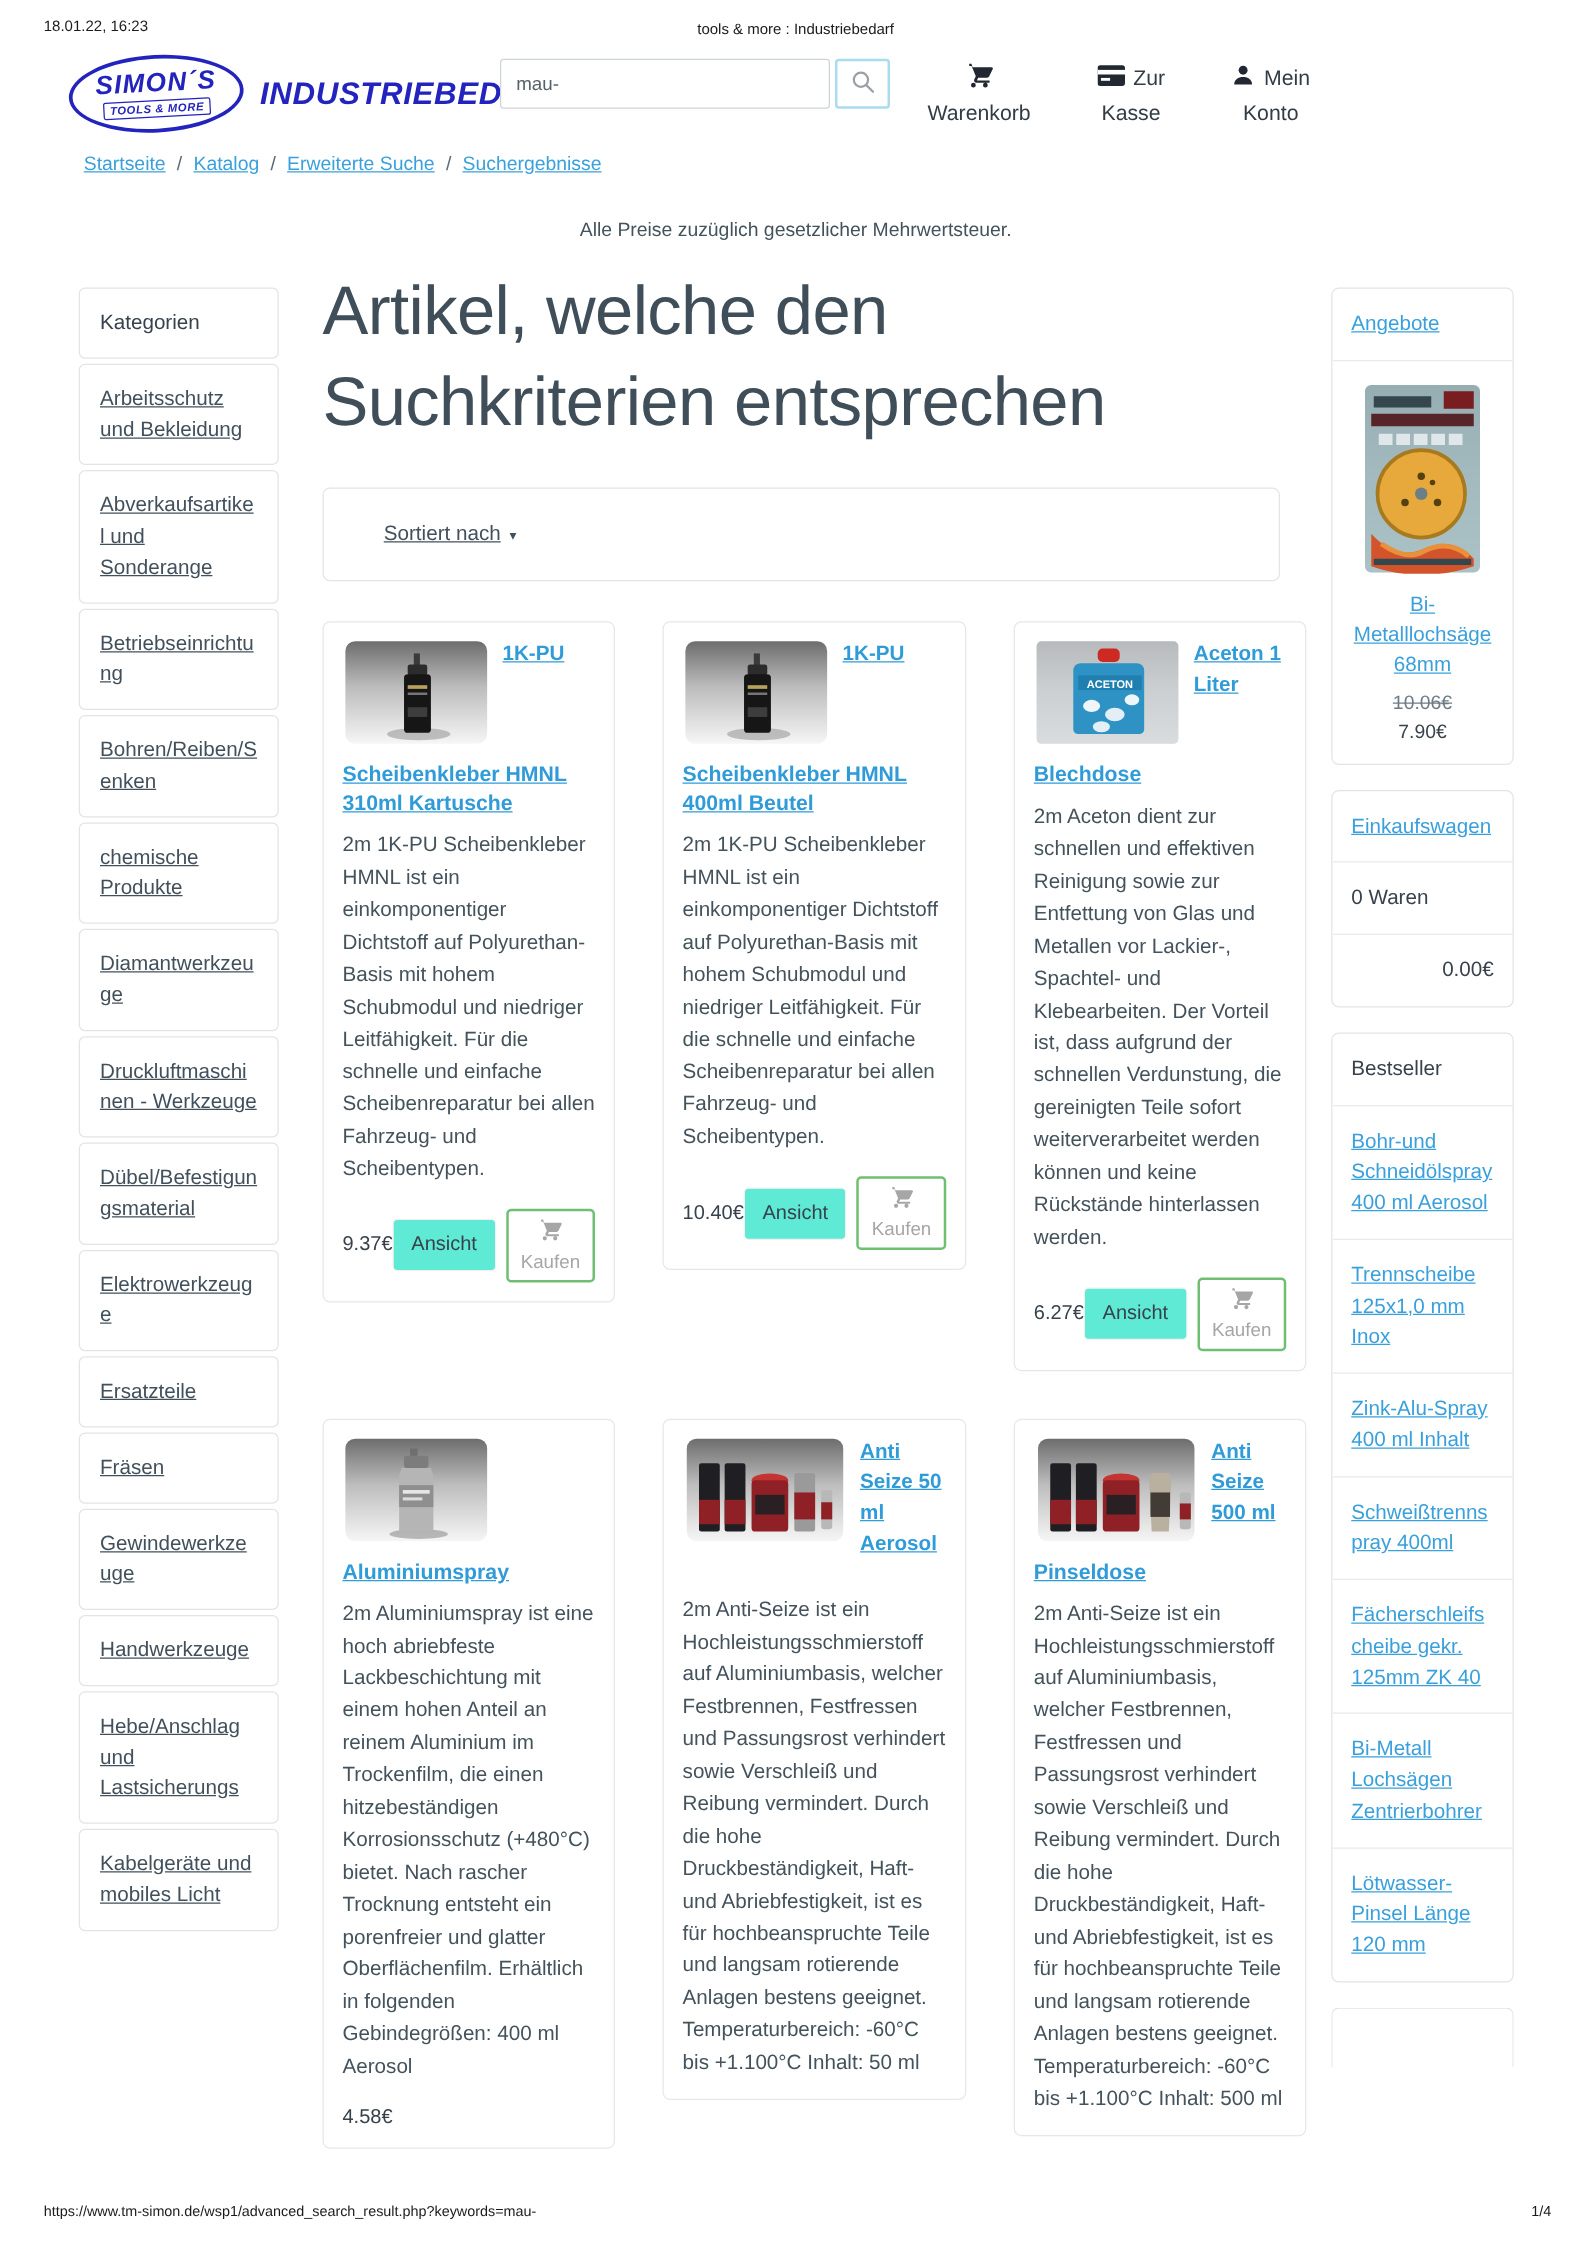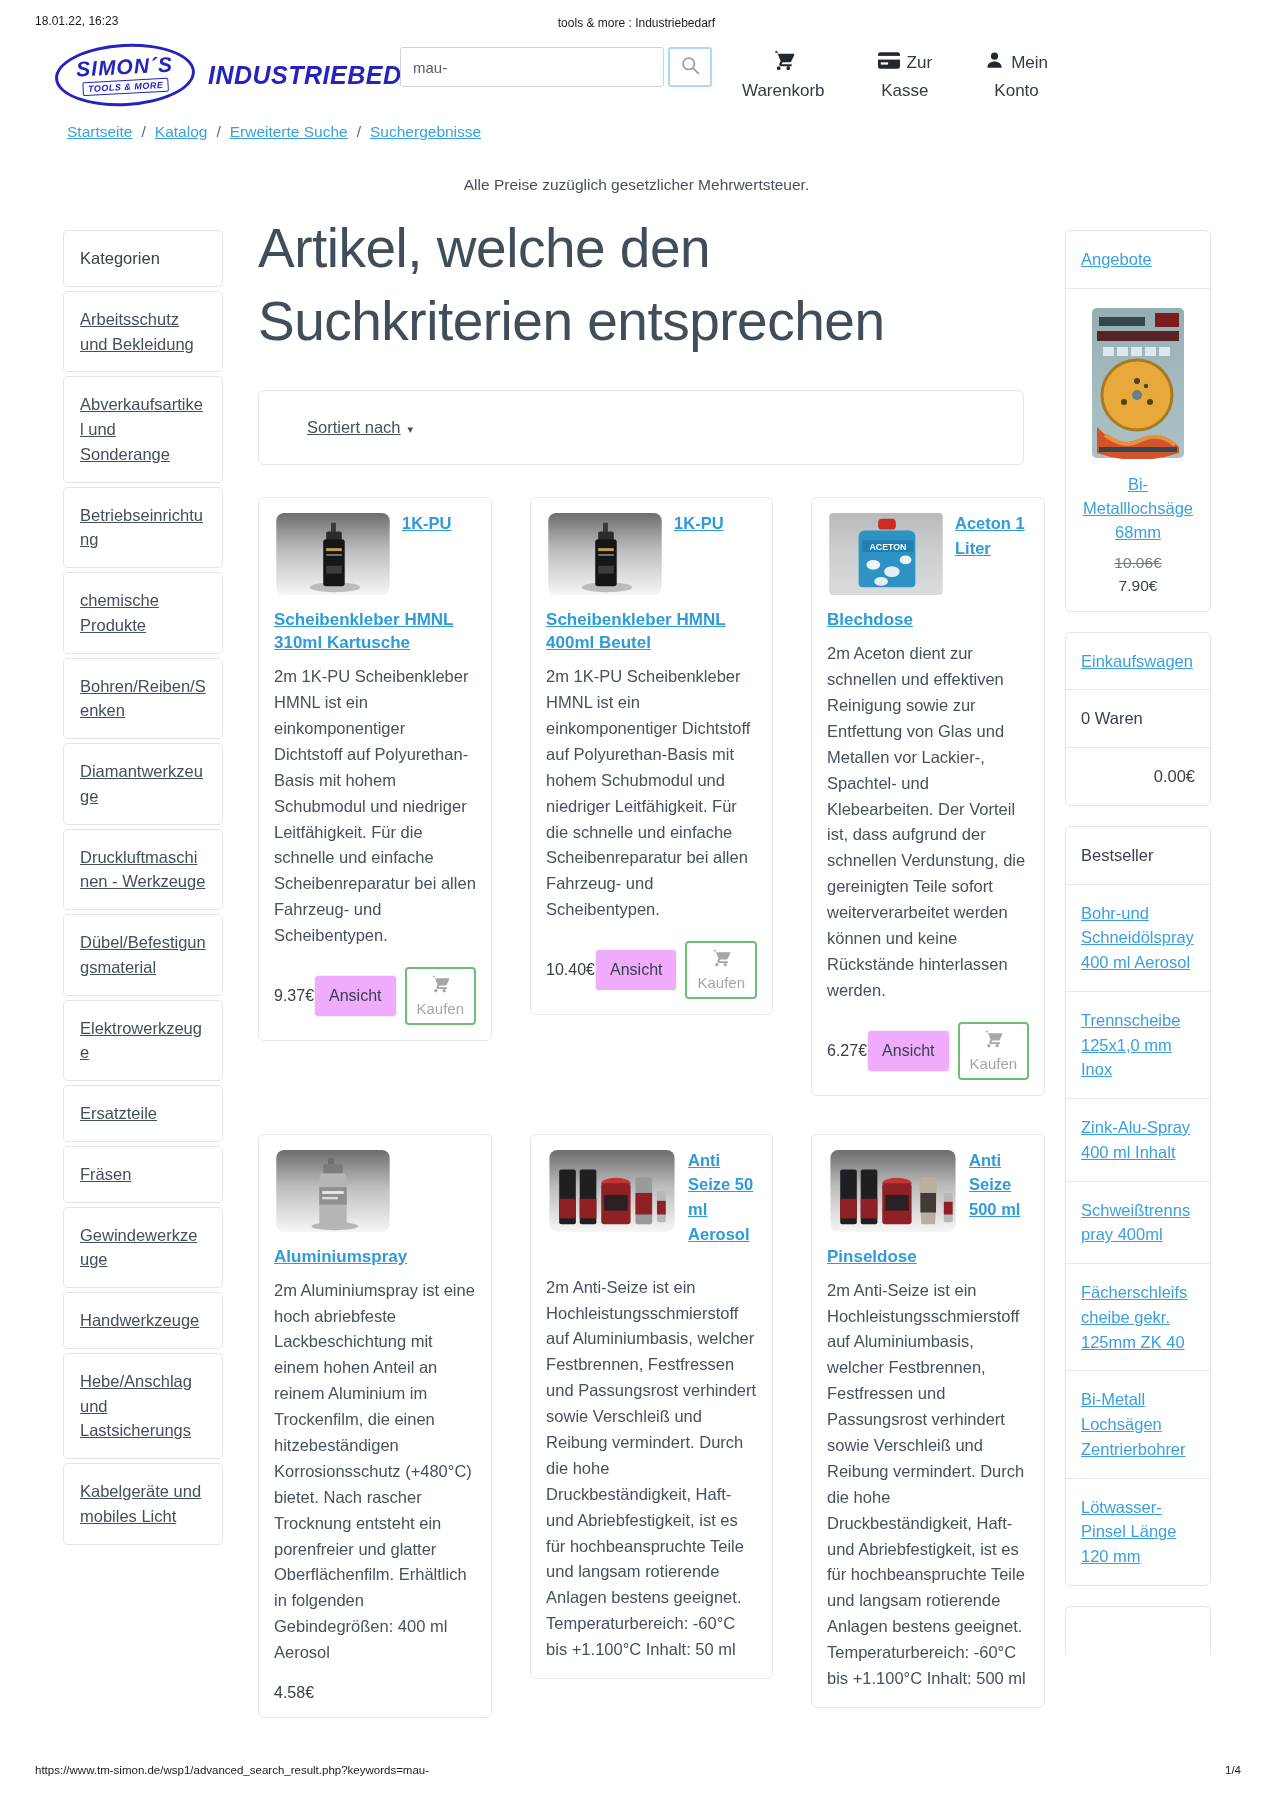--- a/index.html
+++ b/index.html
@@ -58,21 +58,21 @@
   .card-top { display:flex; gap:10px; margin-bottom:10px; }
   .card-img { width:118px; height:88px; flex:none; }
   .card-img.wide { width:132px; }
   .badge { font-size:16.5px; font-weight:bold; color:#2f9bd8; text-decoration:underline; line-height:1.5;
            min-width:0; overflow-wrap:break-word; }
   .ptitle { display:inline-block; font-size:17px; font-weight:bold; color:#2f9bd8; text-decoration:underline;
             line-height:1.35; margin-bottom:9px; overflow-wrap:break-word; }
   .pdesc { font-size:16.5px; color:#44525c; line-height:1.57; }
   .prow { display:flex; align-items:center; margin-top:18px; }
   .price { font-size:16px; color:#37424c; margin-right:auto; }
-  .btn-view { border:1px solid #f1f1f1; background:#f0abfc; border-radius:4px; height:42px; padding:0 14px;
+  .btn-view { border:1px solid #f1f1f1; background:#5eead4; border-radius:4px; height:42px; padding:0 14px;
               font-size:16px; color:#37424c; font-family:inherit; cursor:pointer; }
   .btn-buy { border:2px solid #6fbf73; background:#fff; border-radius:4px; padding:5px 10px 6px; margin-left:8px;
              display:flex; flex-direction:column; align-items:center; gap:3px; color:#a6a6a6; font-size:15px;
              font-family:Liberation Sans, sans-serif; cursor:pointer; }
 
   
   .rcol { position:absolute; left:1065px; top:230px; width:146px; }
   .rbox { border:1px solid #e4e4e4; border-radius:6px; margin-bottom:20px; background:#fff; overflow:hidden; }
   .rcell { display:block; padding:16px 15px; font-size:16.5px; line-height:1.5; overflow-wrap:break-word;
            border-top:1px solid #e9e9e9; }
@@ -172,22 +172,22 @@
     <a href="#">Suchergebnisse</a>
   </nav>
 
   <div class="notice">Alle Preise zuzüglich gesetzlicher Mehrwertsteuer.</div>
 
   <aside class="cats">
     <div class="cell cell-title">Kategorien</div>
     <a href="#" class="cell">Arbeitsschutz und Bekleidung</a>
     <a href="#" class="cell">Abverkaufsartikel und Sonderange</a>
     <a href="#" class="cell">Betriebseinrichtung</a>
+    <a href="#" class="cell">Bohren/Reiben/Senken</a>
     <a href="#" class="cell">chemische Produkte</a>
-    <a href="#" class="cell">Bohren/Reiben/Senken</a>
     <a href="#" class="cell">Diamantwerkzeuge</a>
     <a href="#" class="cell">Druckluftmaschinen - Werkzeuge</a>
     <a href="#" class="cell">Dübel/Befestigungsmaterial</a>
     <a href="#" class="cell">Elektrowerkzeuge</a>
     <a href="#" class="cell">Ersatzteile</a>
     <a href="#" class="cell">Fräsen</a>
     <a href="#" class="cell">Gewindewerkzeuge</a>
     <a href="#" class="cell">Handwerkzeuge</a>
     <a href="#" class="cell">Hebe/Anschlag und Lastsicherungs</a>
     <a href="#" class="cell">Kabelgeräte und mobiles Licht</a>

